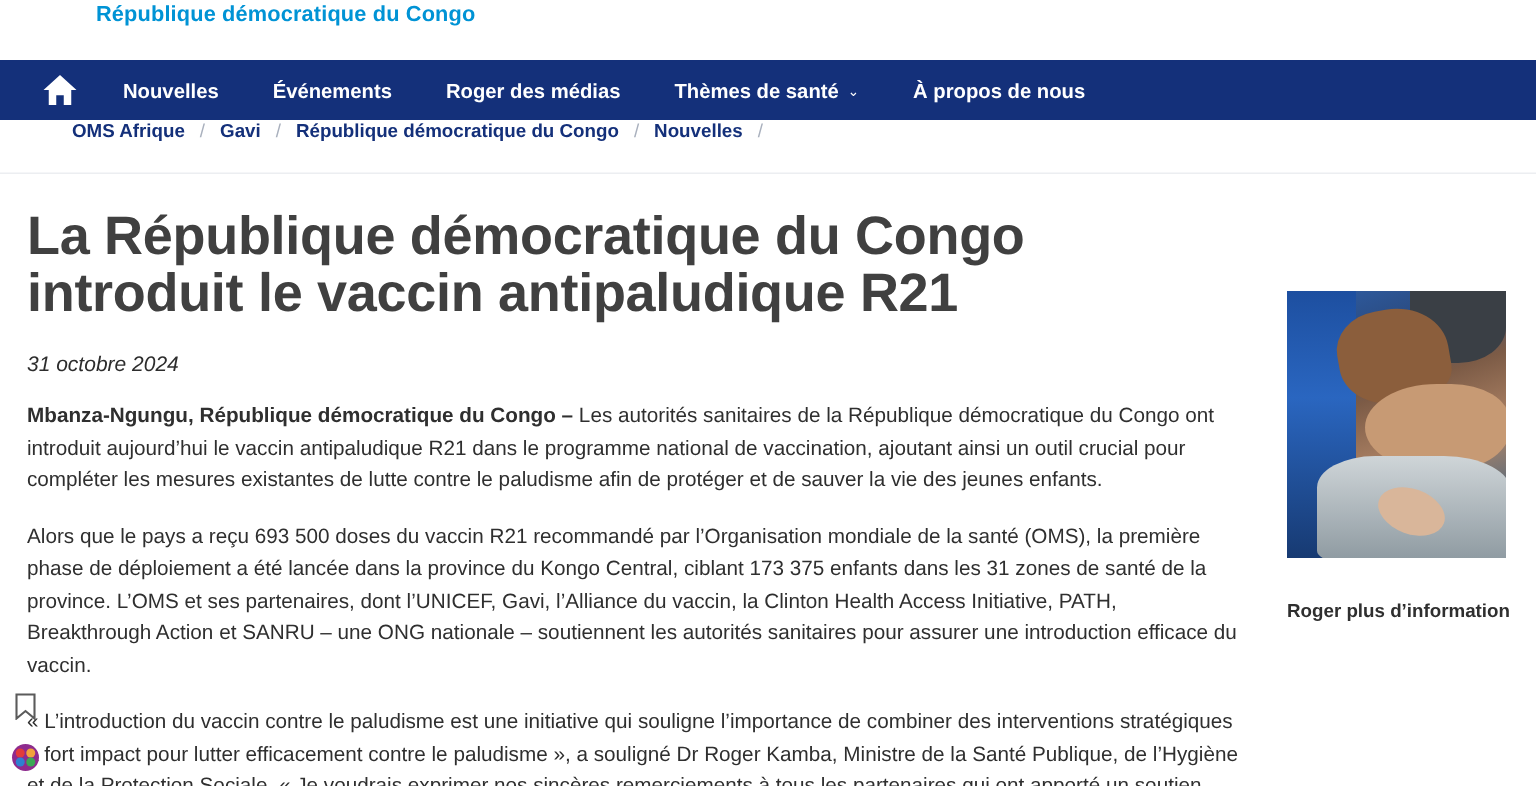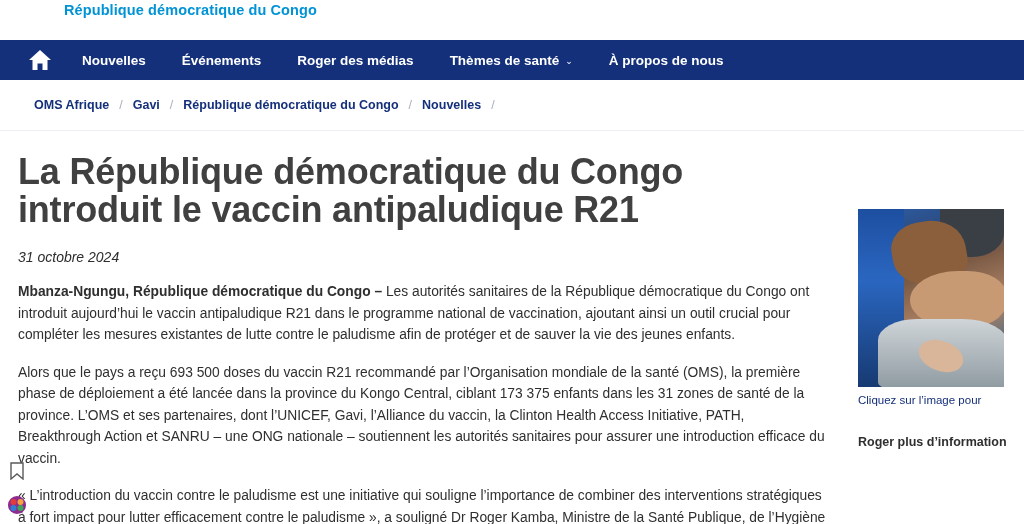--- a/index.html
+++ b/index.html
@@ -60,24 +60,24 @@
   .nav-item .caret {
     margin-left: 6px;
     font-size: 9px;
     font-weight: normal;
     position: relative;
     top: 1px;
   }
 
   
   .breadcrumb {
-    height: 51px;
-    display: flex;
-    align-items: center;
-    padding-left: 34px;
+    height: 36px;
+    display: flex;
+    align-items: flex-start;
+    padding-left: 48px;
     font-size: 12.5px;
     background: #ffffff;
     border-bottom: 1px solid #eceef1;
   }
   .crumb {
     color: #14307a;
     font-weight: bold;
     white-space: nowrap;
     cursor: pointer;
   }
@@ -248,21 +248,20 @@
 
   <div class="rail">
     <div class="photo">
       <div class="p1"></div>
         <div class="p5"></div>
         <div class="p2"></div>
         <div class="p3"></div>
         <div class="p4"></div>
         <div class="p6"></div>
     </div>
-    <div class="photo-caption">Cliquez sur l’image pour</div>
     <div class="rail-note">
       <div>Roger plus d’information</div>
     </div>
   </div>
 
 </div>
 
 <div class="floatbox fb-bookmark">
   <svg width="14" height="18" viewBox="0 0 14 18" aria-hidden="true">
     <path d="M1 1 H13 V17 L7 12 L1 17 Z" fill="none" stroke="#5b5b5b" stroke-width="1.4"></path>

